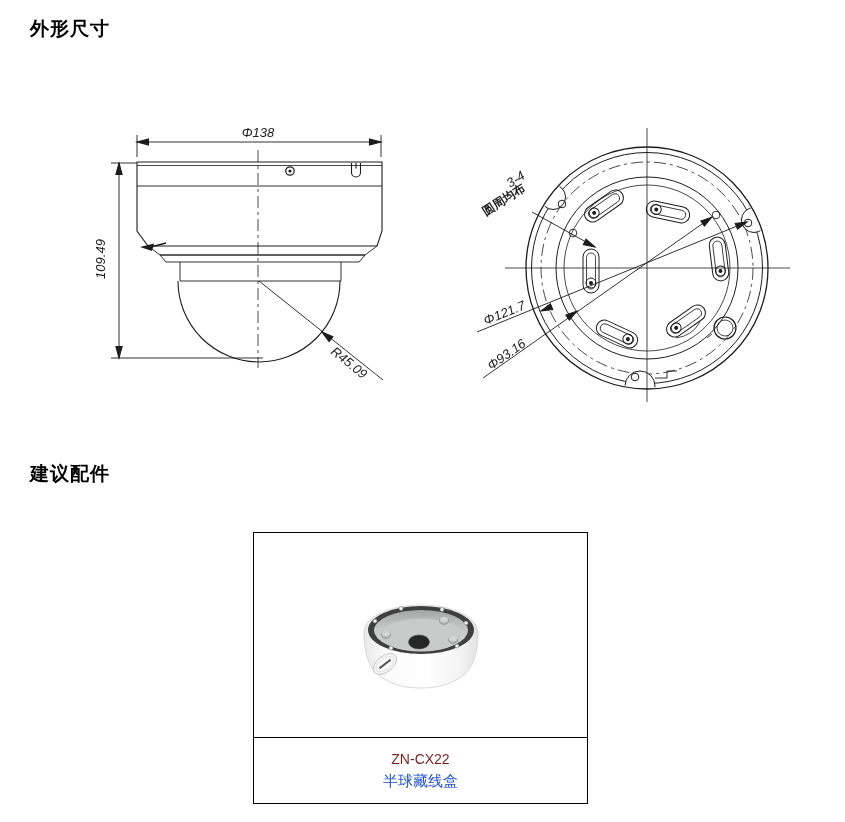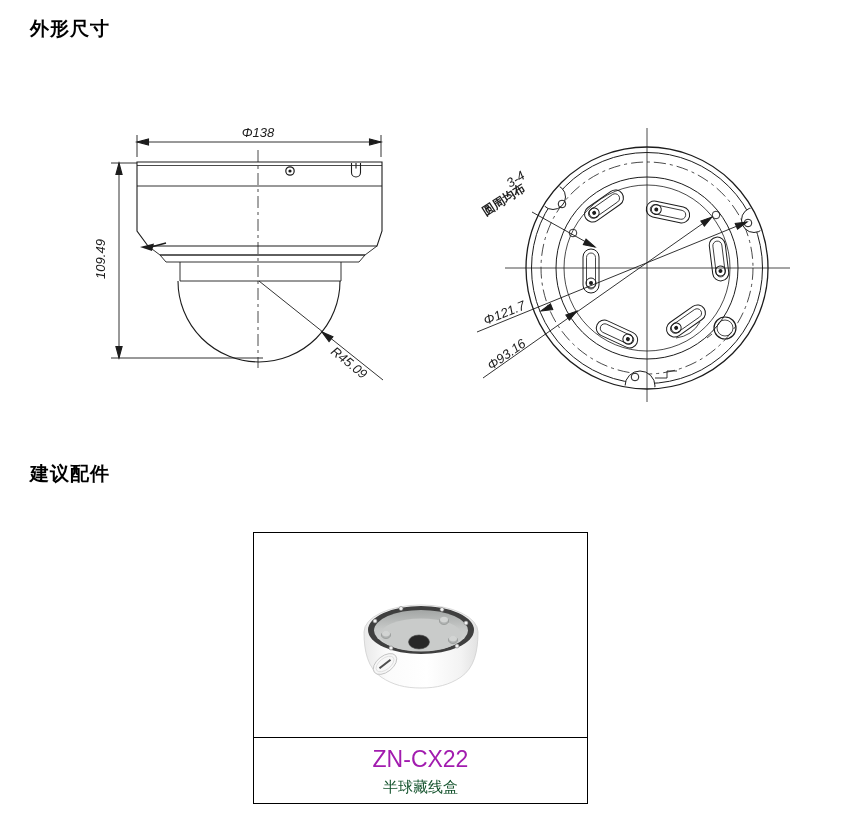--- a/index.html
+++ b/index.html
@@ -8,22 +8,22 @@
   .heading{position:absolute;left:30px;font-size:19px;font-weight:700;letter-spacing:1px;color:#000;}
   #dim-heading{top:16px;}
   #acc-heading{top:461px;font-family:Liberation Mono, monospace;}
   #drawings{position:absolute;left:0;top:0;width:845px;height:430px;}
   .dimtext{font-family:"Liberation Sans",sans-serif;font-style:italic;font-size:13px;fill:#1c1c1c;}
   .cjktext{font-family:"Liberation Sans",sans-serif;font-size:12px;font-weight:700;fill:#1c1c1c;font-style:normal;}
   .card{position:absolute;left:253px;top:532px;width:335px;height:272px;border:1px solid #000;box-sizing:border-box;background:#fff;}
   .card-image-cell{height:204px;display:flex;align-items:flex-start;justify-content:center;}
   .card-image-cell svg{margin-top:57px;}
   .card-text-cell{border-top:1px solid #000;height:66px;display:flex;flex-direction:column;align-items:center;justify-content:center;gap:5px;}
-  .model{font-size:23px;color:#a21caf;}
-  .prodname{font-size:15px;color:#14532d;}
+  .model{font-size:14px;color:#7f1d1d;}
+  .prodname{font-size:15px;color:#1d4ed8;}
 </style>
 </head>
 <body>
 
 <div class="page">
 
   <div class="heading" id="dim-heading">外形尺寸</div>
 
   <svg id="drawings" viewBox="0 0 845 430">
     <defs>

